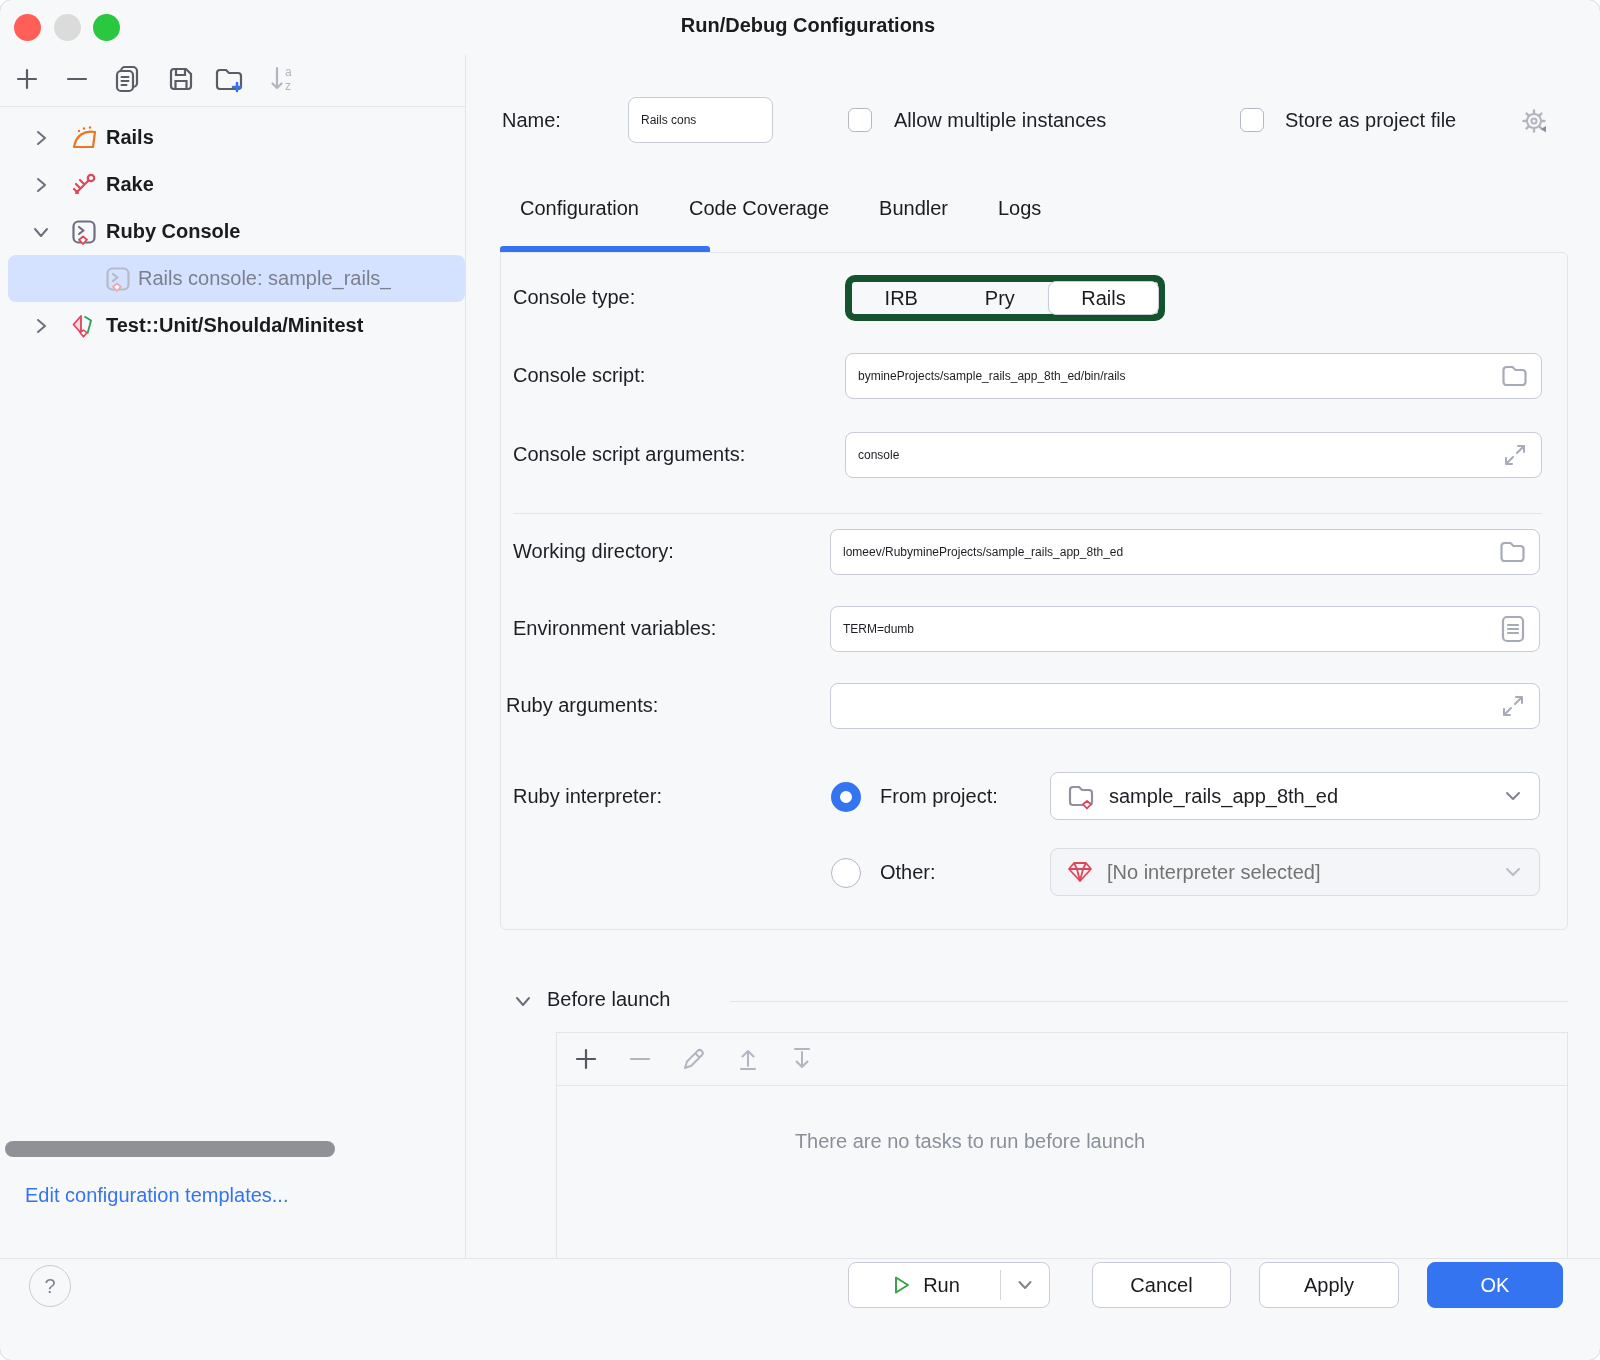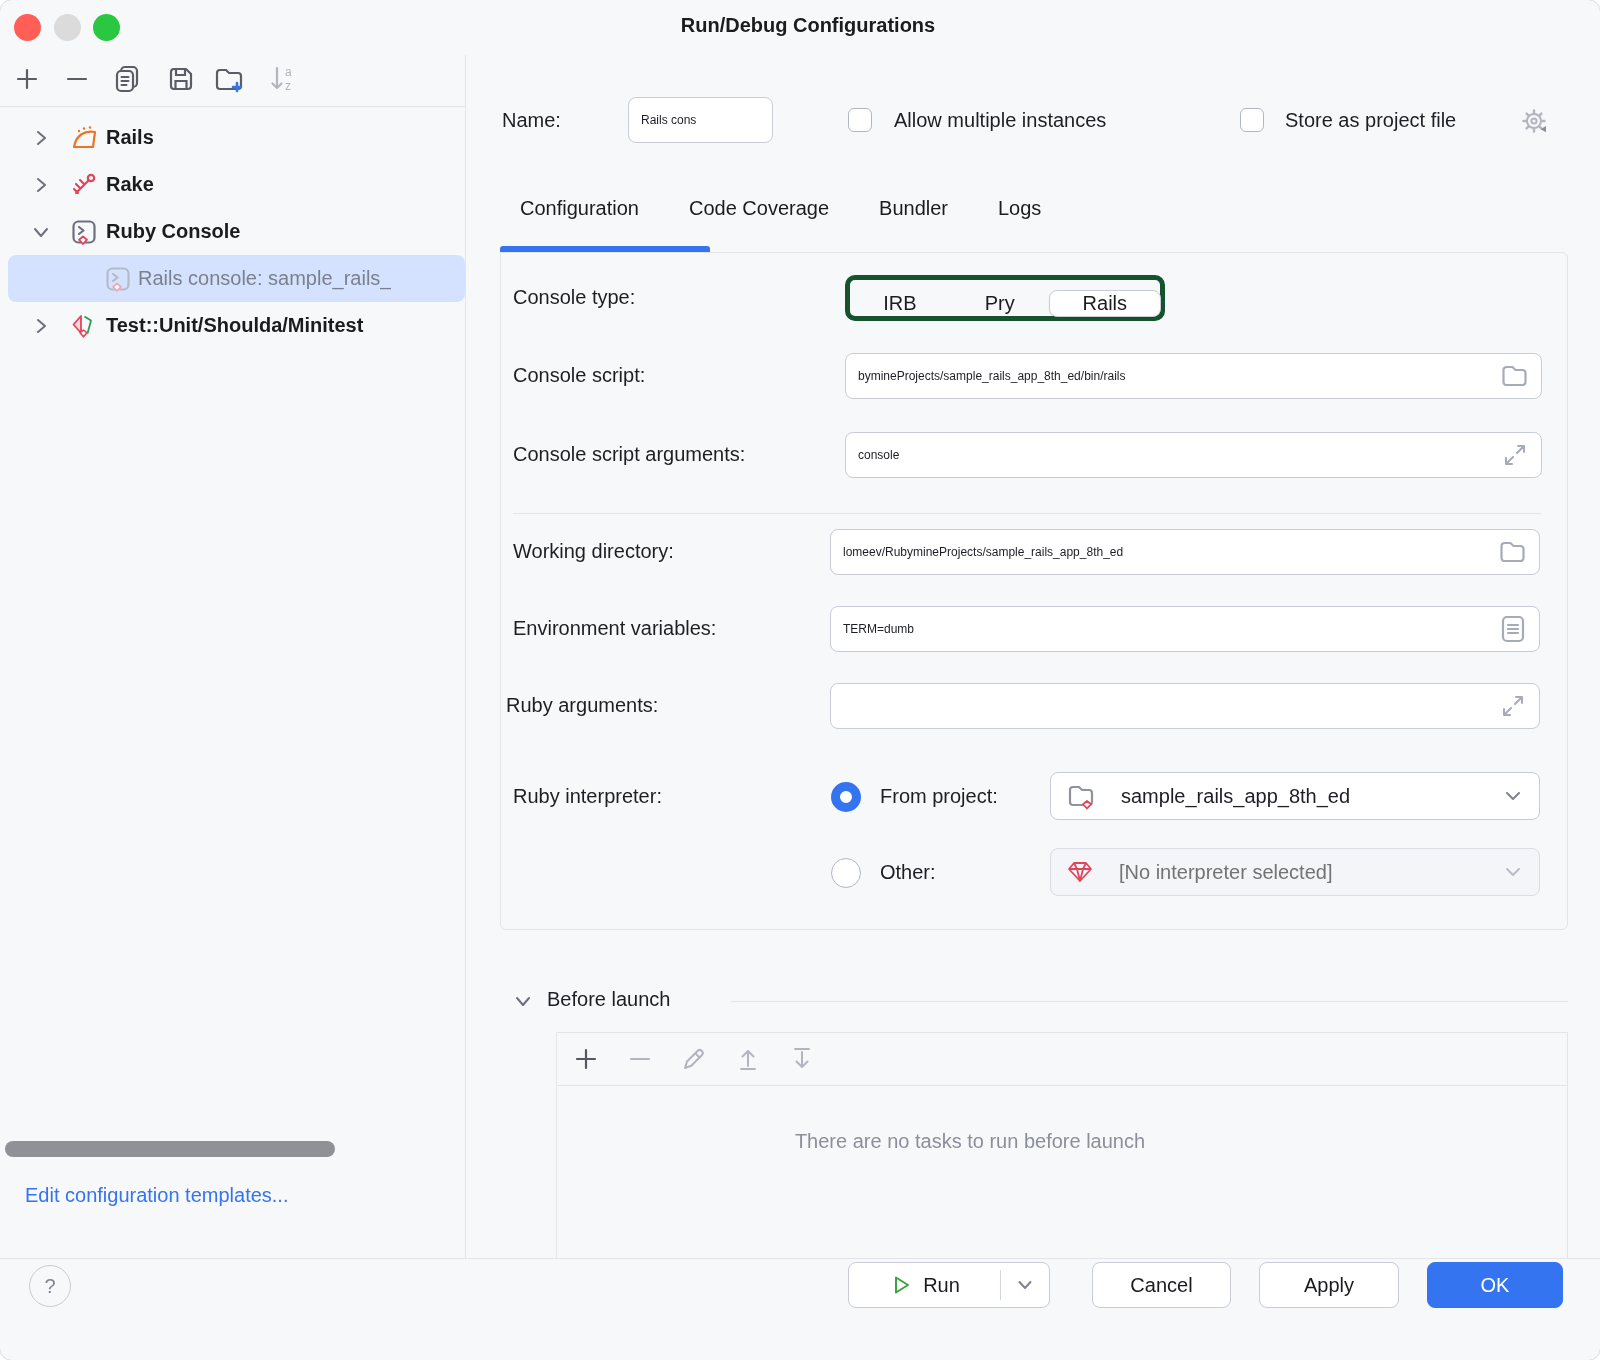--- a/index.html
+++ b/index.html
@@ -30,28 +30,28 @@
   
   .input-box{position:absolute;background:#fff;border:1px solid #c9cbd6;border-radius:8px;height:46px;
     display:flex;align-items:center;padding:0 12px;font-size:12px;}
   .input-box input{border:none;outline:none;background:transparent;font:inherit;color:#1d1f24;width:100%;padding:0;}
   .checkbox{position:absolute;width:24px;height:24px;background:#fff;border:1.5px solid #b3b7c2;border-radius:6px;}
   
   .tab{font-size:20px;color:#1b1c1f;white-space:nowrap;background:none;border:none;padding:0;cursor:pointer;}
   .tab-underline{position:absolute;left:500px;top:246px;width:210px;height:6px;background:#3574f0;border-radius:3px 3px 0 0;}
   .panel{position:absolute;left:500px;top:252px;width:1068px;height:678px;border:1px solid #e3e5e9;border-radius:0 6px 6px 6px;}
   
-  .seg{position:absolute;left:845px;top:275px;width:320px;height:46px;border:5px solid #14532d;border-radius:10px;display:flex;align-items:flex-end;}
+  .seg{position:absolute;left:845px;top:275px;width:320px;height:46px;border:7px solid #14532d;border-radius:10px;display:flex;}
   .seg .opt{flex:1;display:flex;align-items:center;justify-content:center;font-size:20px;color:#1b1c1f;background:none;border:none;}
   .seg .opt.sel{background:#fff;border:1px solid #c9cbd6;border-radius:8px;margin:-1px;flex:1.12;box-shadow:0 1px 2px rgba(0,0,0,.06);}
   .mono{font-family:"DejaVu Sans Mono",monospace;font-size:19px;}
   .trail{margin-left:auto;flex:none;display:flex;align-items:center;}
   
   .dropdown{position:absolute;background:#fff;border:1px solid #c9cbd6;border-radius:8px;height:48px;
-    display:flex;align-items:center;padding:0 14px;font-size:20px;cursor:pointer;gap:12px;}
+    display:flex;align-items:center;padding:0 14px;font-size:20px;cursor:pointer;}
   .dropdown.disabled{background:#f4f5f8;border-color:#dadce3;color:#737373;cursor:default;}
   .radio{position:absolute;width:30px;height:30px;border-radius:50%;background:#fff;border:1.5px solid #b3b7c2;}
   .radio.on{border:9px solid #3574f0;}
   
   .bl-box{position:absolute;left:556px;top:1032px;width:1012px;height:226px;
     border:1px solid #e3e5e9;border-bottom:none;}
   .empty-text{position:absolute;left:556px;top:1130px;width:828px;text-align:center;font-size:20px;color:#8b8f9a;}
   
   .btn{position:absolute;top:1262px;height:46px;background:#fff;border:1px solid #c9cbd6;border-radius:8px;
     font-size:20px;color:#1b1c1f;display:flex;align-items:center;justify-content:center;font-family:inherit;}

